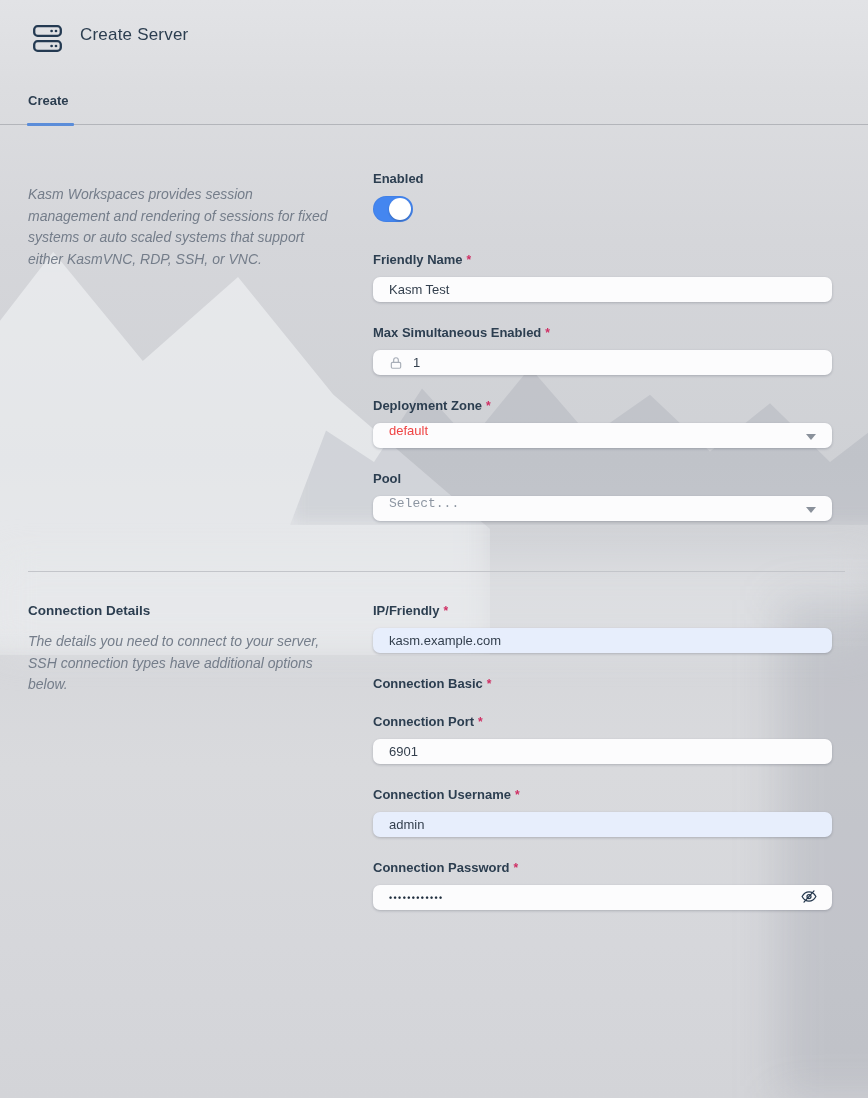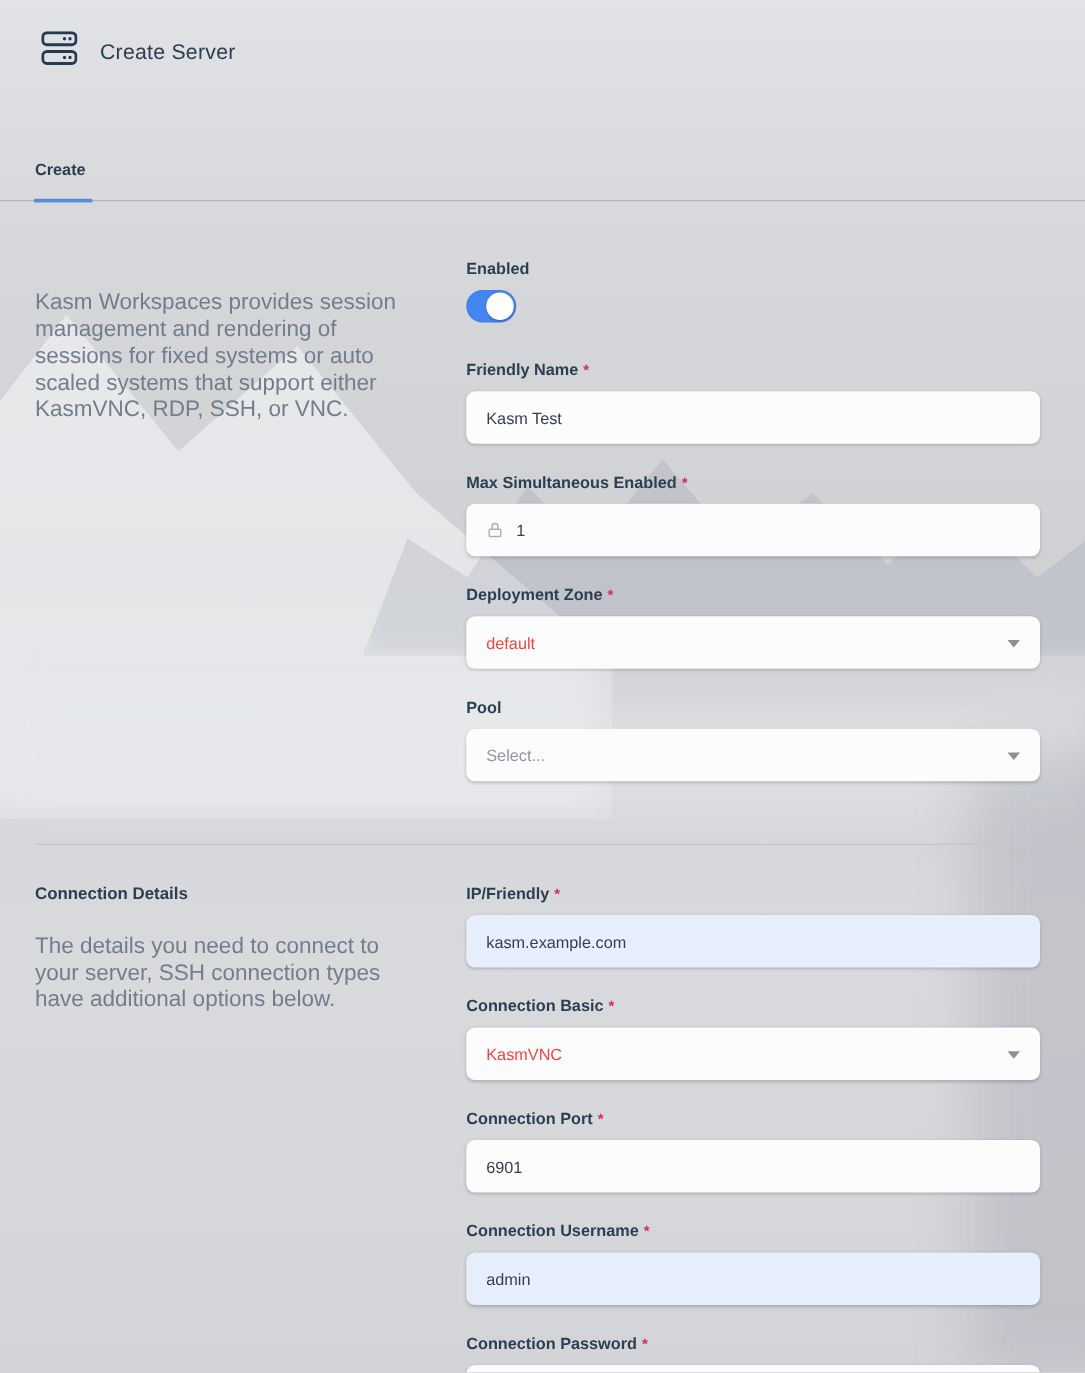--- a/index.html
+++ b/index.html
@@ -38,72 +38,73 @@
   }
   .bg-fog{
     top:560px; left:0; width:100%; height:90px;
     background:rgba(230,232,235,0.45);
     filter:blur(18px);
   }
 
   .content{ position:relative; z-index:2; }
 
   
-  .app-header{ display:flex; align-items:flex-end; padding:25px 17px 0 33px; }
+  .app-header{ display:flex; align-items:flex-start; padding:25px 17px 0 33px; }
   .app-header .logo{ width:29px; height:27px; display:block; }
   .app-title{ margin-left:18px; font-size:17px; font-weight:400; color:#2c3e50; letter-spacing:.2px; }
 
   
   .tabbar{ position:relative; margin-top:39px; border-bottom:1px solid #b3b5ba; }
-  .tab{ display:inline-block; margin-left:28px; padding-bottom:15px; cursor:pointer;margin-top:36px; }
+  .tab{ display:inline-block; margin-left:28px; padding-bottom:15px; cursor:pointer; }
   .tab-label{ font-size:13px; font-weight:700; color:#2c3e50; }
   .tab-underline{
     position:absolute; left:27px; bottom:-2px;
     width:47px; height:3px; border-radius:1px;
   }
 
   
   .section{ display:flex; padding:0 36px 0 28px; }
   .section-left{ width:345px; flex:0 0 345px; padding-right:40px; }
   .section-right{ flex:1; min-width:0; }
   .section-1{ padding-top:46px; padding-bottom:50px; }
   .section-2{ padding-top:31px; }
   .section-divider{ border:none; border-top:1px solid #c3c5ca; margin:0 23px 0 28px; }
 
   .section-title{ font-size:13.5px; font-weight:700; color:#2c3e50; }
   .section-desc{
-    margin-top:24px; font-size:18px; line-height:21.5px; color:#747d8a;
+    margin-top:13px; font-size:14px; line-height:21.5px; color:#747d8a;
     max-width:300px;
+    font-style:italic;
   }
 
   
   .form-group{ margin-bottom:23px; }
   .form-group:last-child{ margin-bottom:0; }
   .field-label{ display:flex; align-items:baseline; gap:4px; font-size:13px; font-weight:700; color:#2c3e50; margin-bottom:10px; }
   .required{ font-weight:700; font-size:12px; }
 
   .control{
-    position:relative; display:flex; align-items:center;
-    height:42px; border-radius:7px; background:#fcfcfd;
+    position:relative; display:flex; 
+    height:25px; border-radius:7px; background:#fcfcfd;
     box-shadow:0 1px 3px rgba(35,45,65,.16), 0 1px 2px rgba(35,45,65,.08);
     padding:0 16px;
   }
   .control input{
     flex:1; min-width:0; border:none; outline:none; background:transparent;
     font-family:"Liberation Sans", sans-serif;
     font-size:13px; color:#333f4d;
   }
   .control.autofill{ background:#e7eefc; }
   .control.password input{
     font-size:9px; font-weight:700; letter-spacing:1.4px; color:#1f2d3d;
   }
 
   .select{ cursor:pointer; }
   .select .select-value{ font-size:13px; color:#ef4444; }
-  .select .select-value.placeholder{ color:#8d96a2; }
+  .select .select-value.placeholder{ color:#8d96a2;font-family:Liberation Mono, monospace; }
   .caret{
     position:absolute; right:16px; top:50%; margin-top:-2px;
     width:0; height:0;
     border-left:5px solid transparent; border-right:5px solid transparent;
     border-top:6px solid #8a919b;
   }
 
   .lock-icon{ display:flex; align-items:center; margin-right:10px; }
   .eye-btn{ position:absolute; right:13px; top:50%; transform:translateY(-50%);
     background:none; border:none; cursor:pointer; display:flex; align-items:center; padding:2px; }
@@ -234,24 +235,20 @@
           <div class="control autofill">
             <input type="text" value="kasm.example.com" style="">
           </div>
         </div>
 
         <div class="form-group">
           <div class="field-label">
             <span>Connection Basic</span>
             <span class="required" style="color:#cf2e63;">*</span>
           </div>
-          <div class="control select">
-            <span class="select-value">KasmVNC</span>
-            <span class="caret"></span>
-          </div>
         </div>
 
         <div class="form-group">
           <div class="field-label">
             <span>Connection Port</span>
             <span class="required" style="color:#cf2e63;">*</span>
           </div>
           <div class="control">
             <input type="text" value="6901" style="">
           </div>

